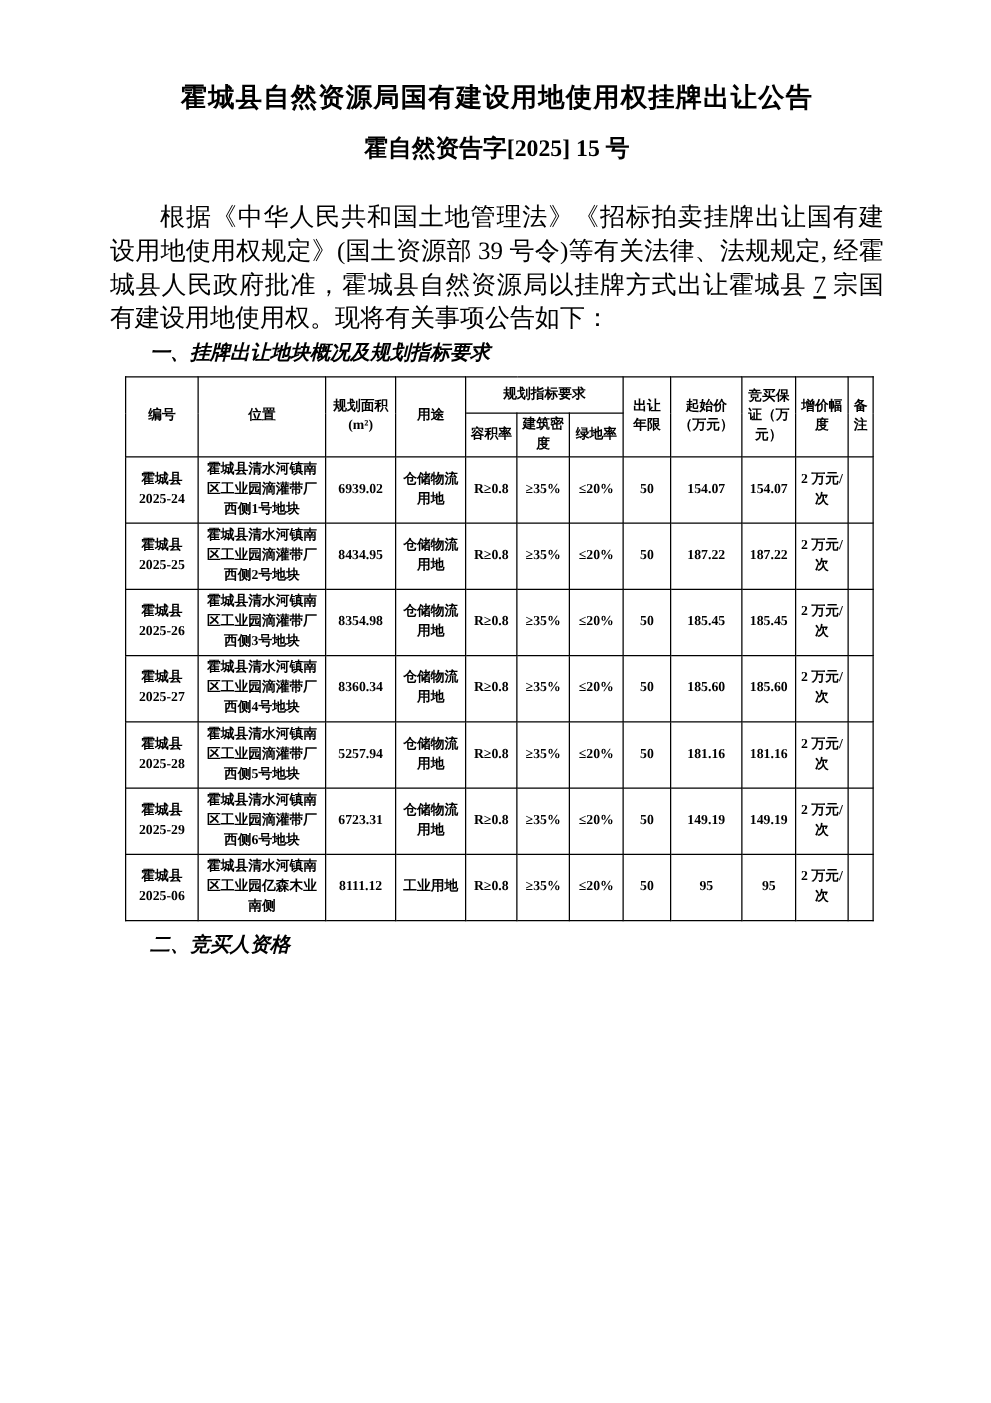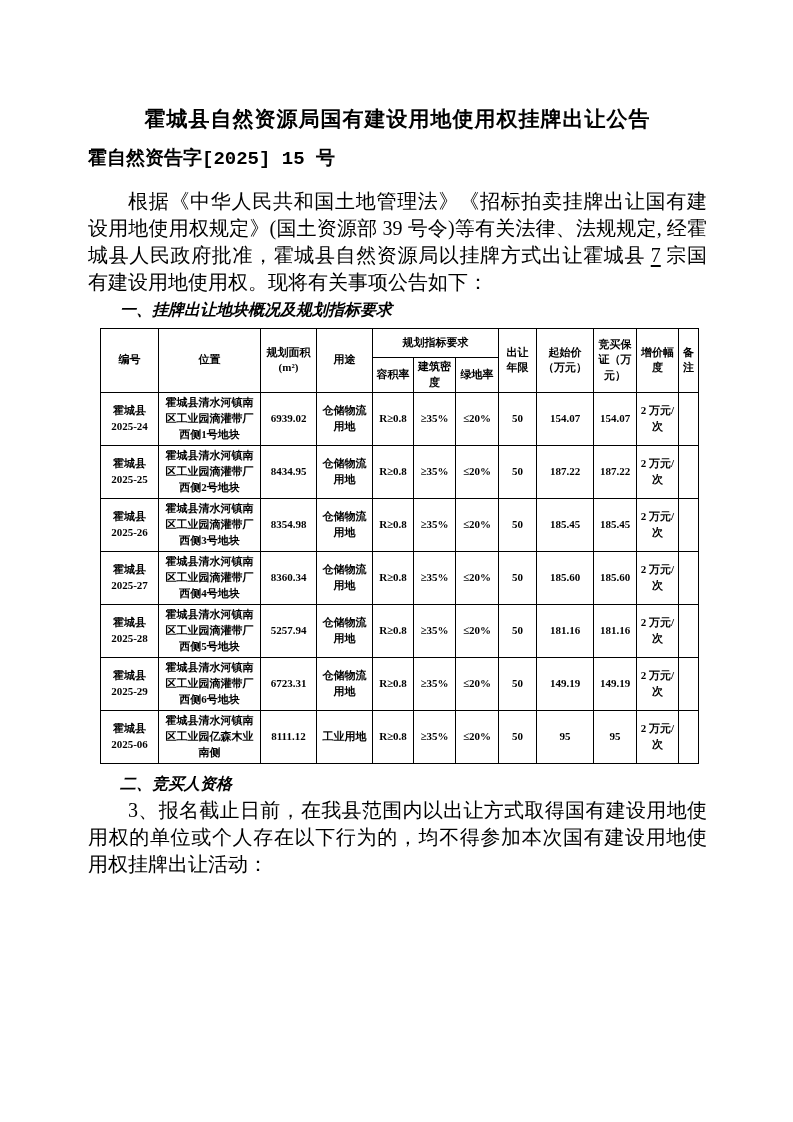--- a/index.html
+++ b/index.html
@@ -1,22 +1,22 @@
 <!DOCTYPE html>
 <html><head>
 <meta charset="utf-8">
 <style>
   html,body{margin:0;padding:0;background:#fff;color:#000;}
   body{width:793px;height:1122px;font-family:"Liberation Serif","DejaVu Serif",serif;
        -webkit-font-smoothing:antialiased;overflow:hidden;}
-  .page{padding:104px 86px 0 88px;box-sizing:border-box;}
+  .page{padding:64px 86px 0 88px;box-sizing:border-box;}
   .title{font-family:"Liberation Sans","DejaVu Sans",sans-serif;font-weight:bold;
          font-size:21px;line-height:30px;text-align:center;margin:0 0 12px 0;letter-spacing:1px;}
-  .docnum{font-family:Liberation Mono, monospace;font-weight:bold;
-          font-size:19px;line-height:27px;text-align:left;margin:0 0 15px 0;}
+  .docnum{font-family:Liberation Serif, serif;font-weight:bold;
+          font-size:19px;line-height:27px;text-align:center;margin:0 0 28px 0;}
   .para{font-size:20px;line-height:27px;text-align:justify;text-indent:2em;margin:0;}
   .sec-heading{font-family:"Liberation Sans","DejaVu Sans",sans-serif;font-weight:bold;
                font-size:16px;line-height:27px;margin:0;text-indent:2em;font-style:italic;}
   .u{text-decoration:underline;text-underline-offset:3px;}
 
   table.parcels{border-collapse:collapse;table-layout:fixed;width:599px;
                 margin:5px 0 6px 12px;}
   .parcels th,.parcels td{border:1px solid #000;font-weight:bold;font-size:11px;
         line-height:1.45;text-align:center;vertical-align:middle;padding:1px 3px;
         overflow:hidden;word-break:normal;overflow-wrap:break-word;}
@@ -172,15 +172,14 @@
       <td>95</td>
       <td>2 万元/次</td>
       <td></td>
     </tr>
       </tbody>
   </table>
 
 
   <h3 class="sec-heading">二、竞买人资格</h3>
 
-  <p class="para">3、报名截止日前，在我县范围内以出让方式取得国有建设用地使用权的单位或个人存在以下行为的，均不得参加本次国有建设用地使用权挂牌出让活动：</p>
 
 </div>
 
 </body></html>

